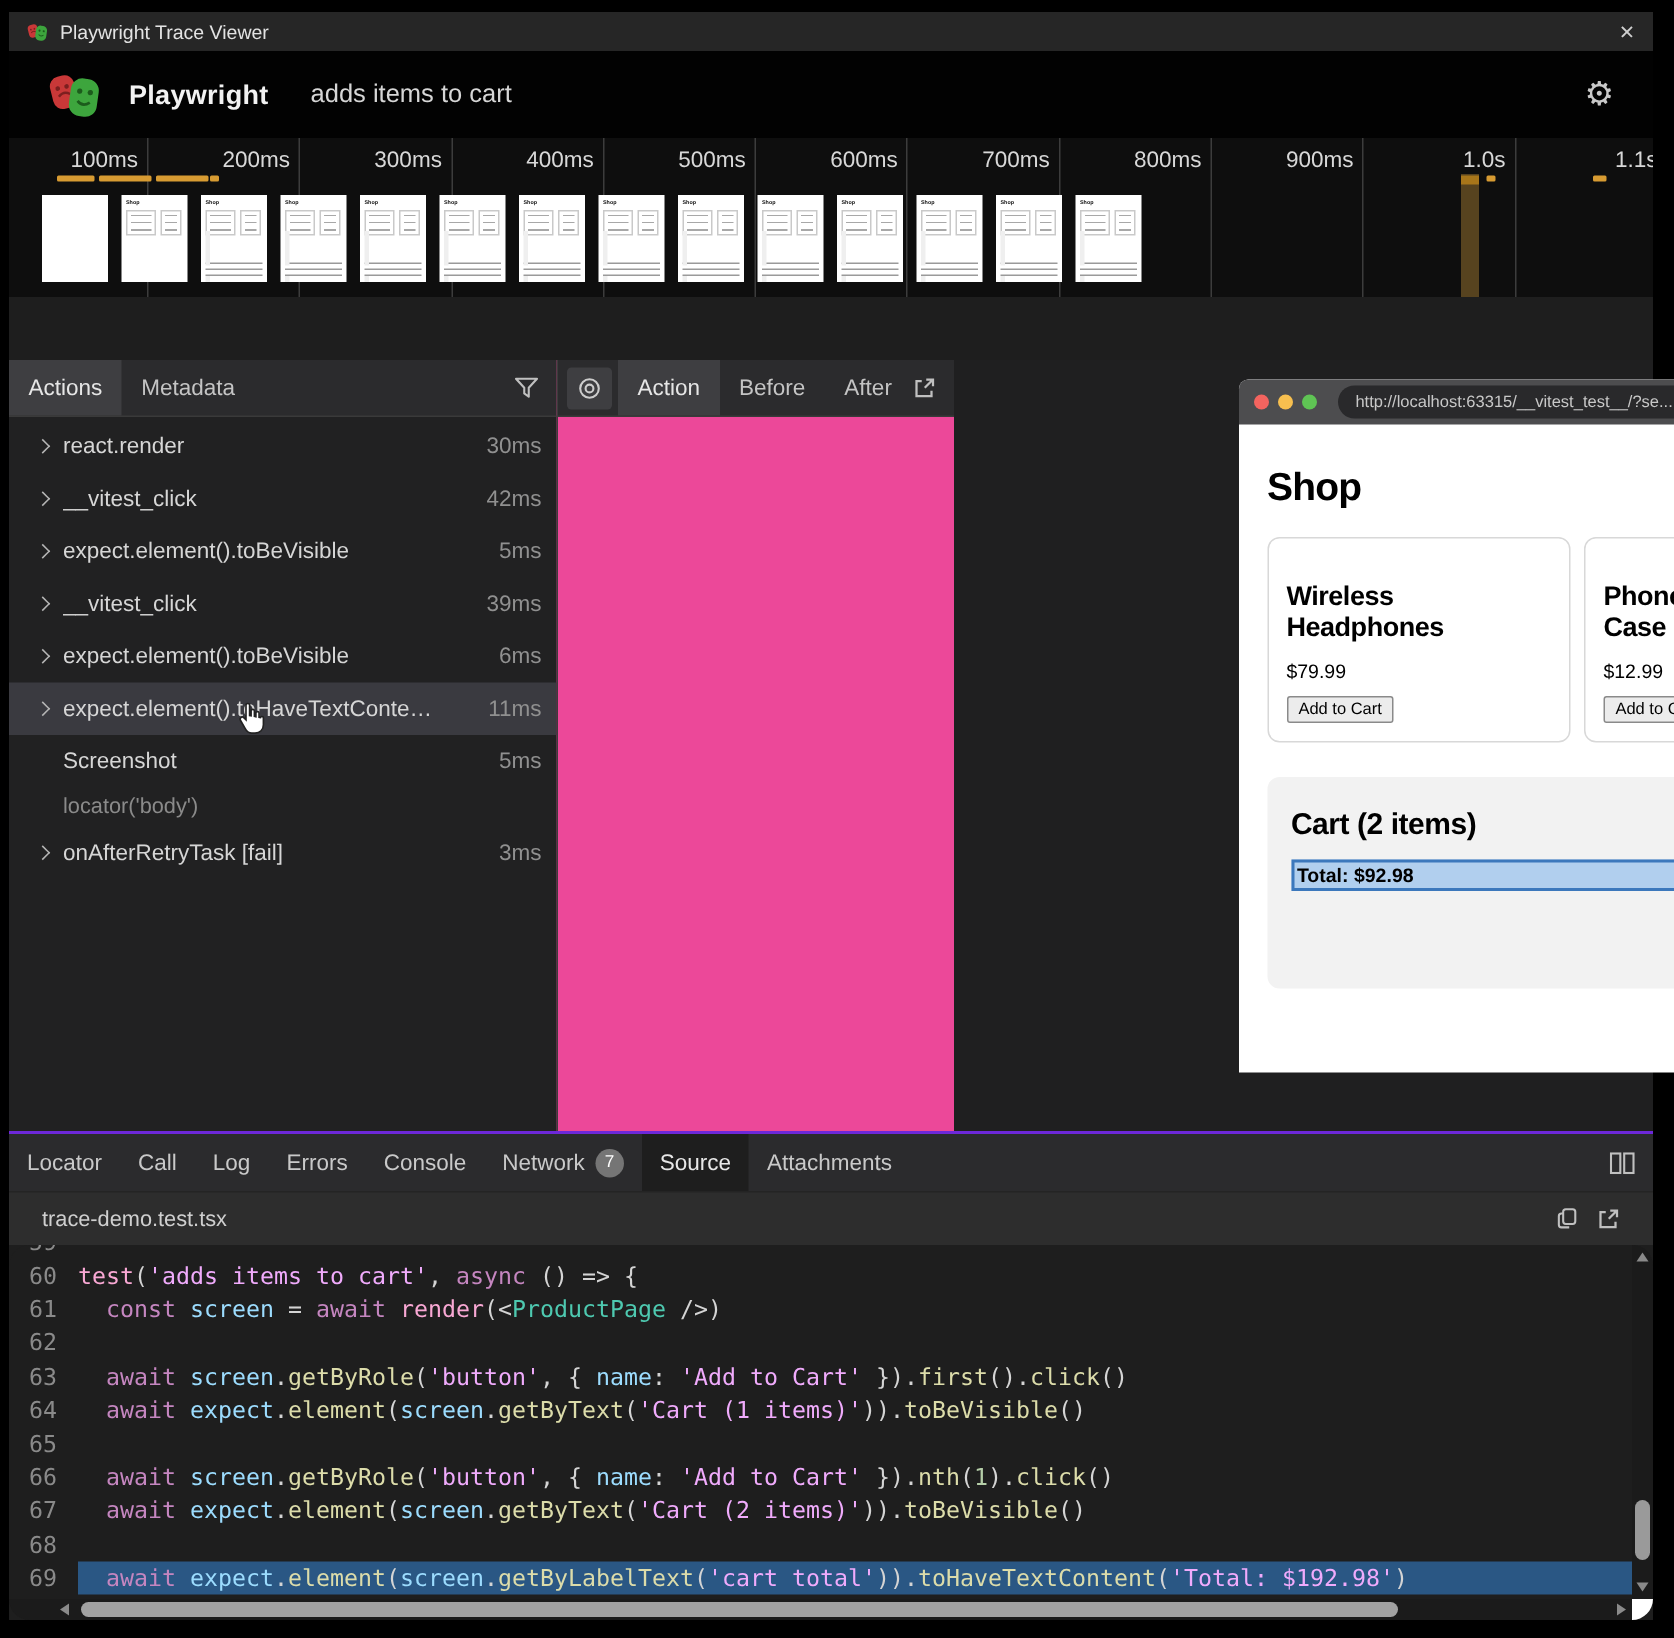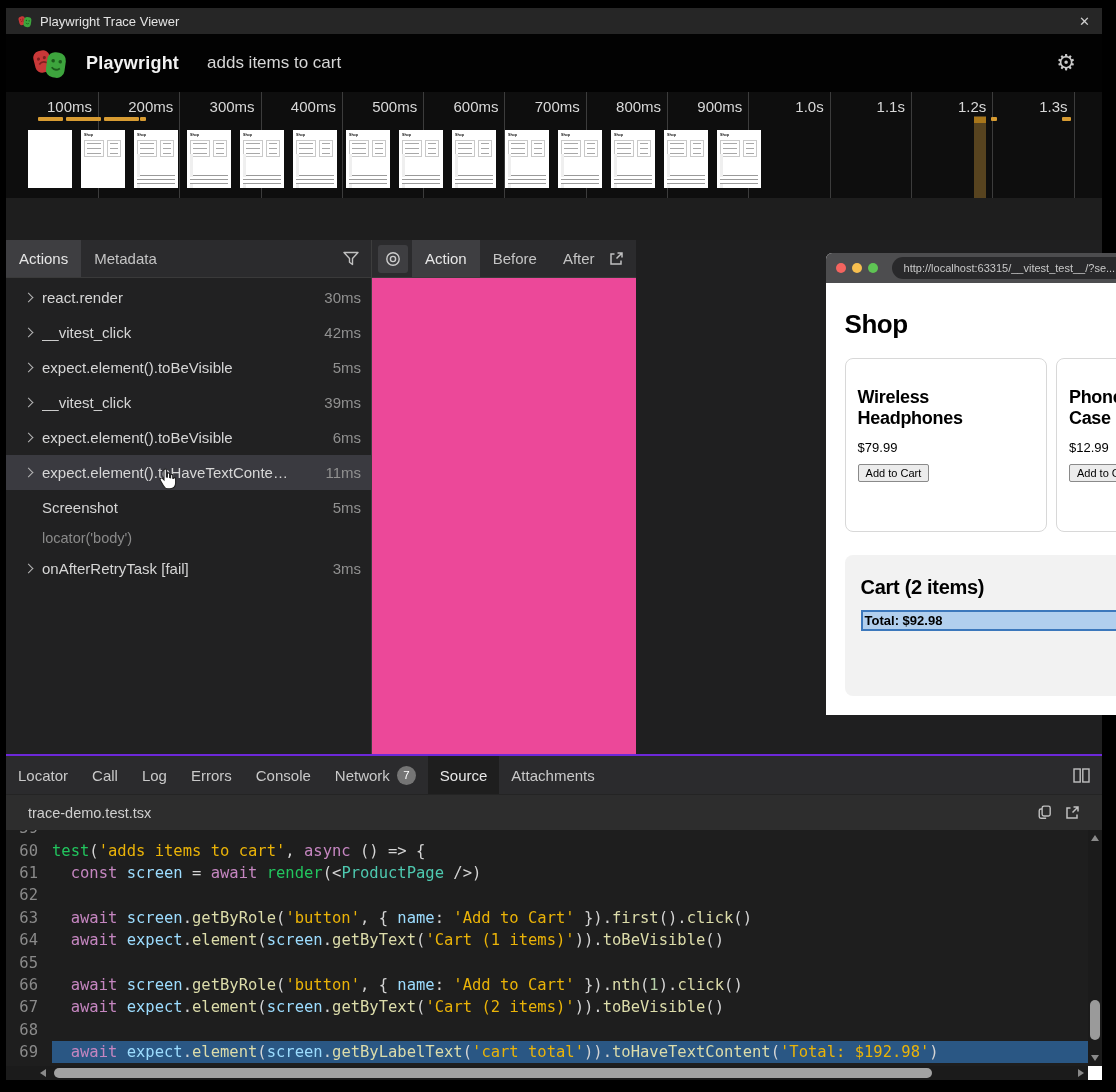--- a/index.html
+++ b/index.html
@@ -16,21 +16,21 @@
 
   
   .header { height:58px; background:#020202; display:flex; align-items:center;
     padding:0 26px; flex:none; }
   .brand { font-size:18px; font-weight:bold; color:#f2f2f2; margin-left:16px; letter-spacing:.2px;}
   .test-title { font-size:17px; color:#d6d6d6; margin-left:28px; }
   .gear { margin-left:auto; color:#c9c9c9; font-size:22px; line-height:1; }
 
   
   .timeline { height:106px; background:#0e0e0e; position:relative; flex:none; overflow:hidden;}
-  .ruler { display:flex; height:100%; }
+  .ruler { display:flex; height:100%;gap:20px; }
   .cell { border-right:1px solid #3c3c3c; height:100%; flex:none;
     font-size:15px; color:#d8d8d8; text-align:right; padding:6px 6px 0 0; }
   .tl-bar { position:absolute; top:25px; height:4px; background:#d79b32; border-radius:1px; }
   .tl-band { position:absolute; top:24px; bottom:0; background:rgba(207,154,60,.38); }
   .tl-band-top { position:absolute; top:25px; height:6px; background:#a8761a; }
   .filmstrip { position:absolute; left:22px; top:38px; display:flex; gap:9px; }
   .thumb { width:44px; height:58px; background:#fff; flex:none; position:relative;
     overflow:hidden; padding:3px; }
   .tt { display:block; font-size:8px; font-weight:bold; color:#111;
     transform:scale(.45); transform-origin:0 0; height:5px; }
@@ -79,21 +79,21 @@
   .d-red{background:#f4645f;} .d-yel{background:#f7bf4f;} .d-grn{background:#5fc454;}
   .urlbar { flex:1; height:22px; margin-left:8px; background:#29292b; border-radius:11px;
     color:#c8c8c8; font-size:11px; display:flex; align-items:center; padding:0 8px 0 12px;
     white-space:nowrap; overflow:hidden; }
   .urlbar svg { margin-left:auto; flex:none; }
   .burger { width:16px; margin-left:10px; flex:none; }
   .burger i { display:block; height:2px; background:#d2d2d2; margin:3px 0; border-radius:1px;}
   .page { padding:26px 19px 0 19px; color:#000; }
   .shop-h1 { font-size:26px; font-weight:bold; letter-spacing:-.5px; }
   .cards { display:flex; gap:9px; margin-top:18px; }
-  .card { border:1px solid #d8d8d8; border-radius:8px; height:174px; padding:12px; background:#fff;}
+  .card { border:1px solid #d8d8d8; border-radius:8px; height:137px; padding:12px; background:#fff;}
   .card.c1 { width:203px; } .card.c2 { width:124px; }
   .pname { font-size:18px; font-weight:bold; line-height:21px; letter-spacing:-.3px; margin-top:16px;}
   .pprice { font-size:13px; margin-top:11px; }
   .addbtn { margin-top:9px; font-size:11px; font-family:"Liberation Sans",sans-serif;
     background:#ececec; border:1px solid #8a8a8a; border-radius:2px; padding:2px 7px; color:#000;}
   .cartbox { margin-top:23px; width:336px; height:141px; background:#f2f2f2;
     border-radius:8px; padding:10px 16px; }
   .cart-h { font-size:20px; font-weight:bold; margin-top:11px; letter-spacing:-.3px;}
   .cart-list { margin-top:11px; padding-left:27px; font-size:12.5px; line-height:15px; }
   .cart-total { margin-top:11px; width:314px; background:#b1cfee; border:2px solid #3c78bc;
@@ -107,30 +107,30 @@
   .btab.sel { background:#1e1e1e; color:#e8e8e8; }
   .badge { width:19px; height:19px; border-radius:50%; background:#757575; color:#fff;
     font-size:11.5px; display:flex; align-items:center; justify-content:center; }
 
   .file-bar { height:36px; background:#2d2d2d; display:flex; align-items:center;
     padding:0 22px 0 22px; color:#cfcfcf; font-size:14.5px; flex:none;
     border-top:1px solid #242424; }
   .file-icons { margin-left:auto; display:flex; gap:12px; align-items:center; }
 
   
-  .editor { flex:1; background:#1e1e1e; position:relative; overflow:hidden; }
+  .editor { flex:1; background:#1e1e1e; position:relative; overflow:hidden;border-radius:14px; }
   .code-scroll { position:absolute; left:0; right:14px; top:-13px; bottom:14px; overflow:hidden;}
   .cl { display:flex; height:22.4px; align-items:center;
     font-family:"DejaVu Sans Mono", monospace; font-size:15.5px; }
   .ln { width:32px; text-align:right; color:#8a8a8a; flex:none; padding-right:0; }
   .lc { flex:1; white-space:pre; margin-left:14px; color:#d4d4d4; height:100%;
     display:flex; align-items:center; }
   .cl.hl .lc { background:#2a5784; }
-  .tk-kw{color:#C586C0;} .tk-fnb{color:#22c55e;} .tk-fn{color:#DCDCAA;}
-  .tk-v{color:#9CDCFE;} .tk-ty{color:#4EC9B0;} .tk-s{color:#eab308;}
+  .tk-kw{color:#C586C0;} .tk-fnb{color:#f9a8d4;} .tk-fn{color:#DCDCAA;}
+  .tk-v{color:#9CDCFE;} .tk-ty{color:#4EC9B0;} .tk-s{color:#f0abfc;}
   .tk-n{color:#B5CEA8;} .tk-p{color:#d4d4d4;}
 
   .vscroll { position:absolute; right:0; top:0; bottom:14px; width:14px; background:#1b1b1b; }
   .varrow { position:absolute; left:3px; width:0; height:0;
     border-left:4px solid transparent; border-right:4px solid transparent; }
   .va-up { top:5px; border-bottom:6px solid #8a8a8a; }
   .va-dn { bottom:5px; border-top:6px solid #8a8a8a; }
   .vthumb { position:absolute; left:2px; width:10px; top:72%; height:17%;
     background:#9a9a9a; border-radius:5px; }
   .hscroll { position:absolute; left:0; right:14px; bottom:0; height:14px; background:#1b1b1b;}

